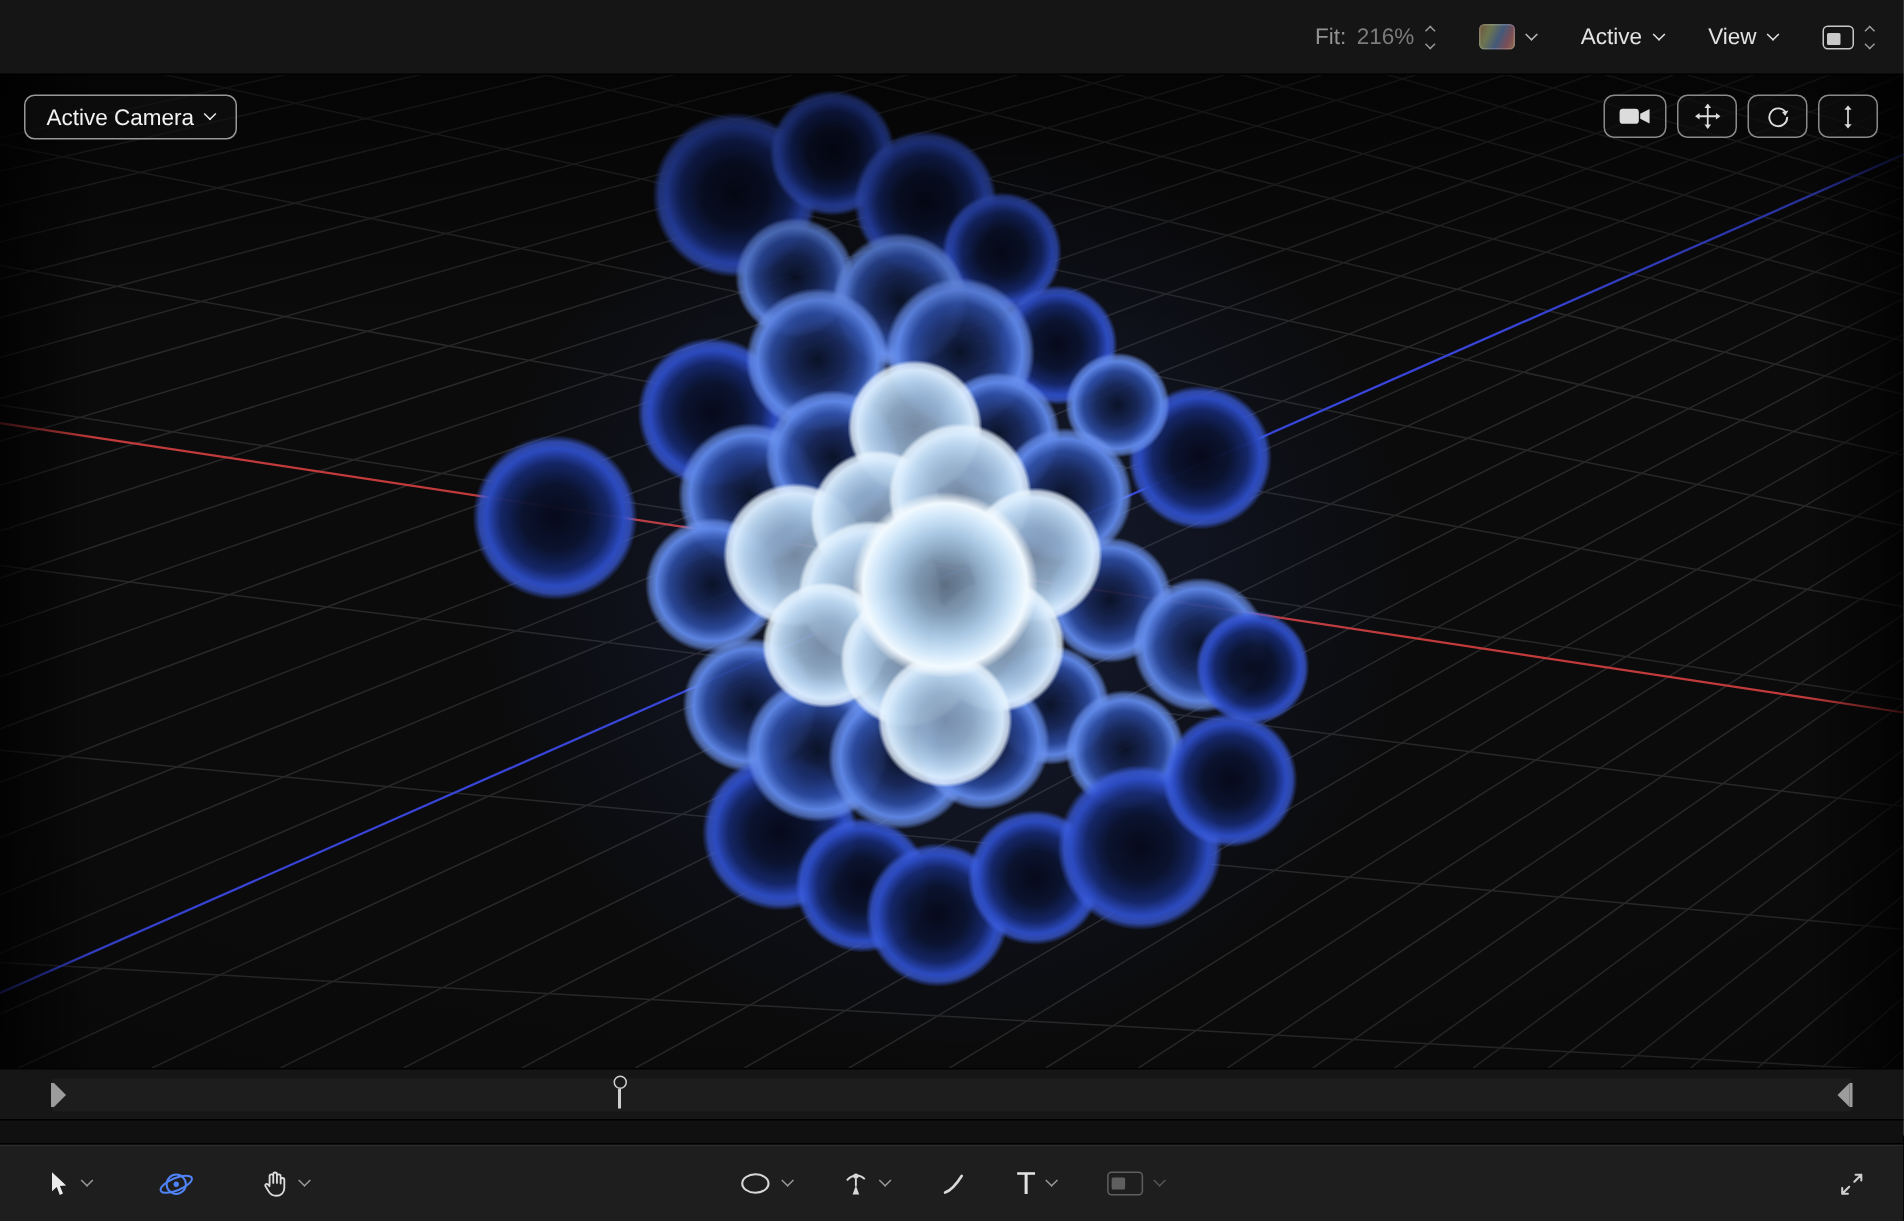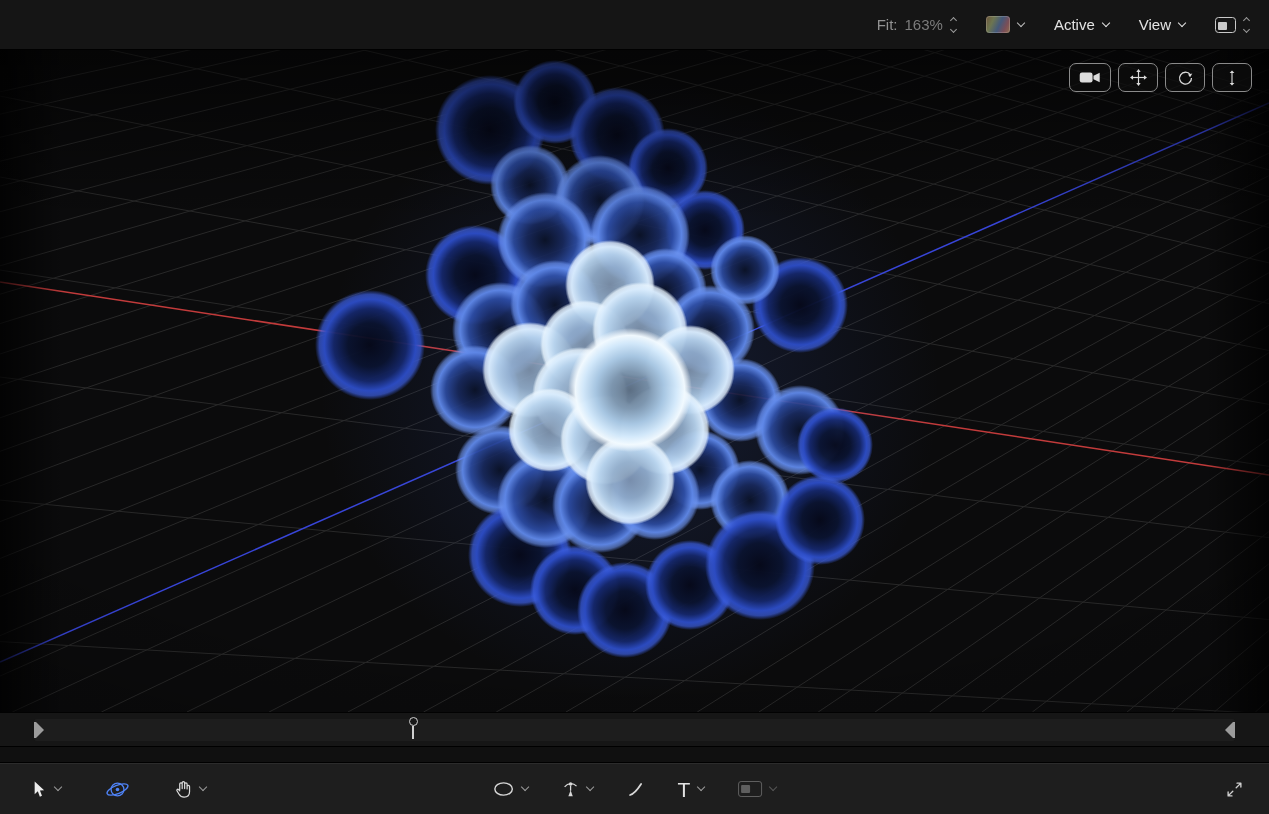--- a/index.html
+++ b/index.html
@@ -67,21 +67,21 @@
   .tool.disabled .chev{color:#555}
 </style>
 </head>
 <body>
 
 <div class="app">
 
   <header class="top-toolbar">
     <div class="menu-item fit">
       <span>Fit:</span>
-      <span class="value">163%</span>
+      <span class="value">216%</span>
       <span class="stepper">
           <i class="up"></i>
           <i class="dn"></i>
         </span>
     </div>
     <div class="menu-item">
       <span class="swatch"></span>
       <span class="chev" style="color:#bdbdbd"></span>
     </div>
     <div class="menu-item">
@@ -278,20 +278,24 @@
           <circle cx="580" cy="345" r="48" fill="url(#g-light)"></circle>
           <circle cx="550" cy="380" r="42" fill="url(#g-light)"></circle>
           <circle cx="605" cy="390" r="45" fill="url(#g-light)"></circle>
           <circle cx="665" cy="380" r="45" fill="url(#g-light)"></circle>
           <circle cx="630" cy="430" r="45" fill="url(#g-light)"></circle>
           <circle cx="630" cy="340" r="62" fill="url(#g-bright)"></circle>
         </g>
     </svg>
     <div class="vignette"></div>
 
+    <button class="camera-menu">
+      <span>Active Camera</span>
+      <span class="chev" style="color:#e8e8e8"></span>
+    </button>
 
     <div class="view-tools">
       <button class="vt-btn">
         <svg viewBox="0 0 24 14" width="22" height="13">
           <rect x="0.8" y="1.5" width="14" height="11" rx="2.5" fill="#dcdcdc"></rect>
           <path d="M15.8 5.2 L22.6 1.8 V12.2 L15.8 8.8 Z" fill="#dcdcdc"></path>
         </svg>
       </button>
       <button class="vt-btn">
         <svg viewBox="0 0 20 20" width="17" height="17">

